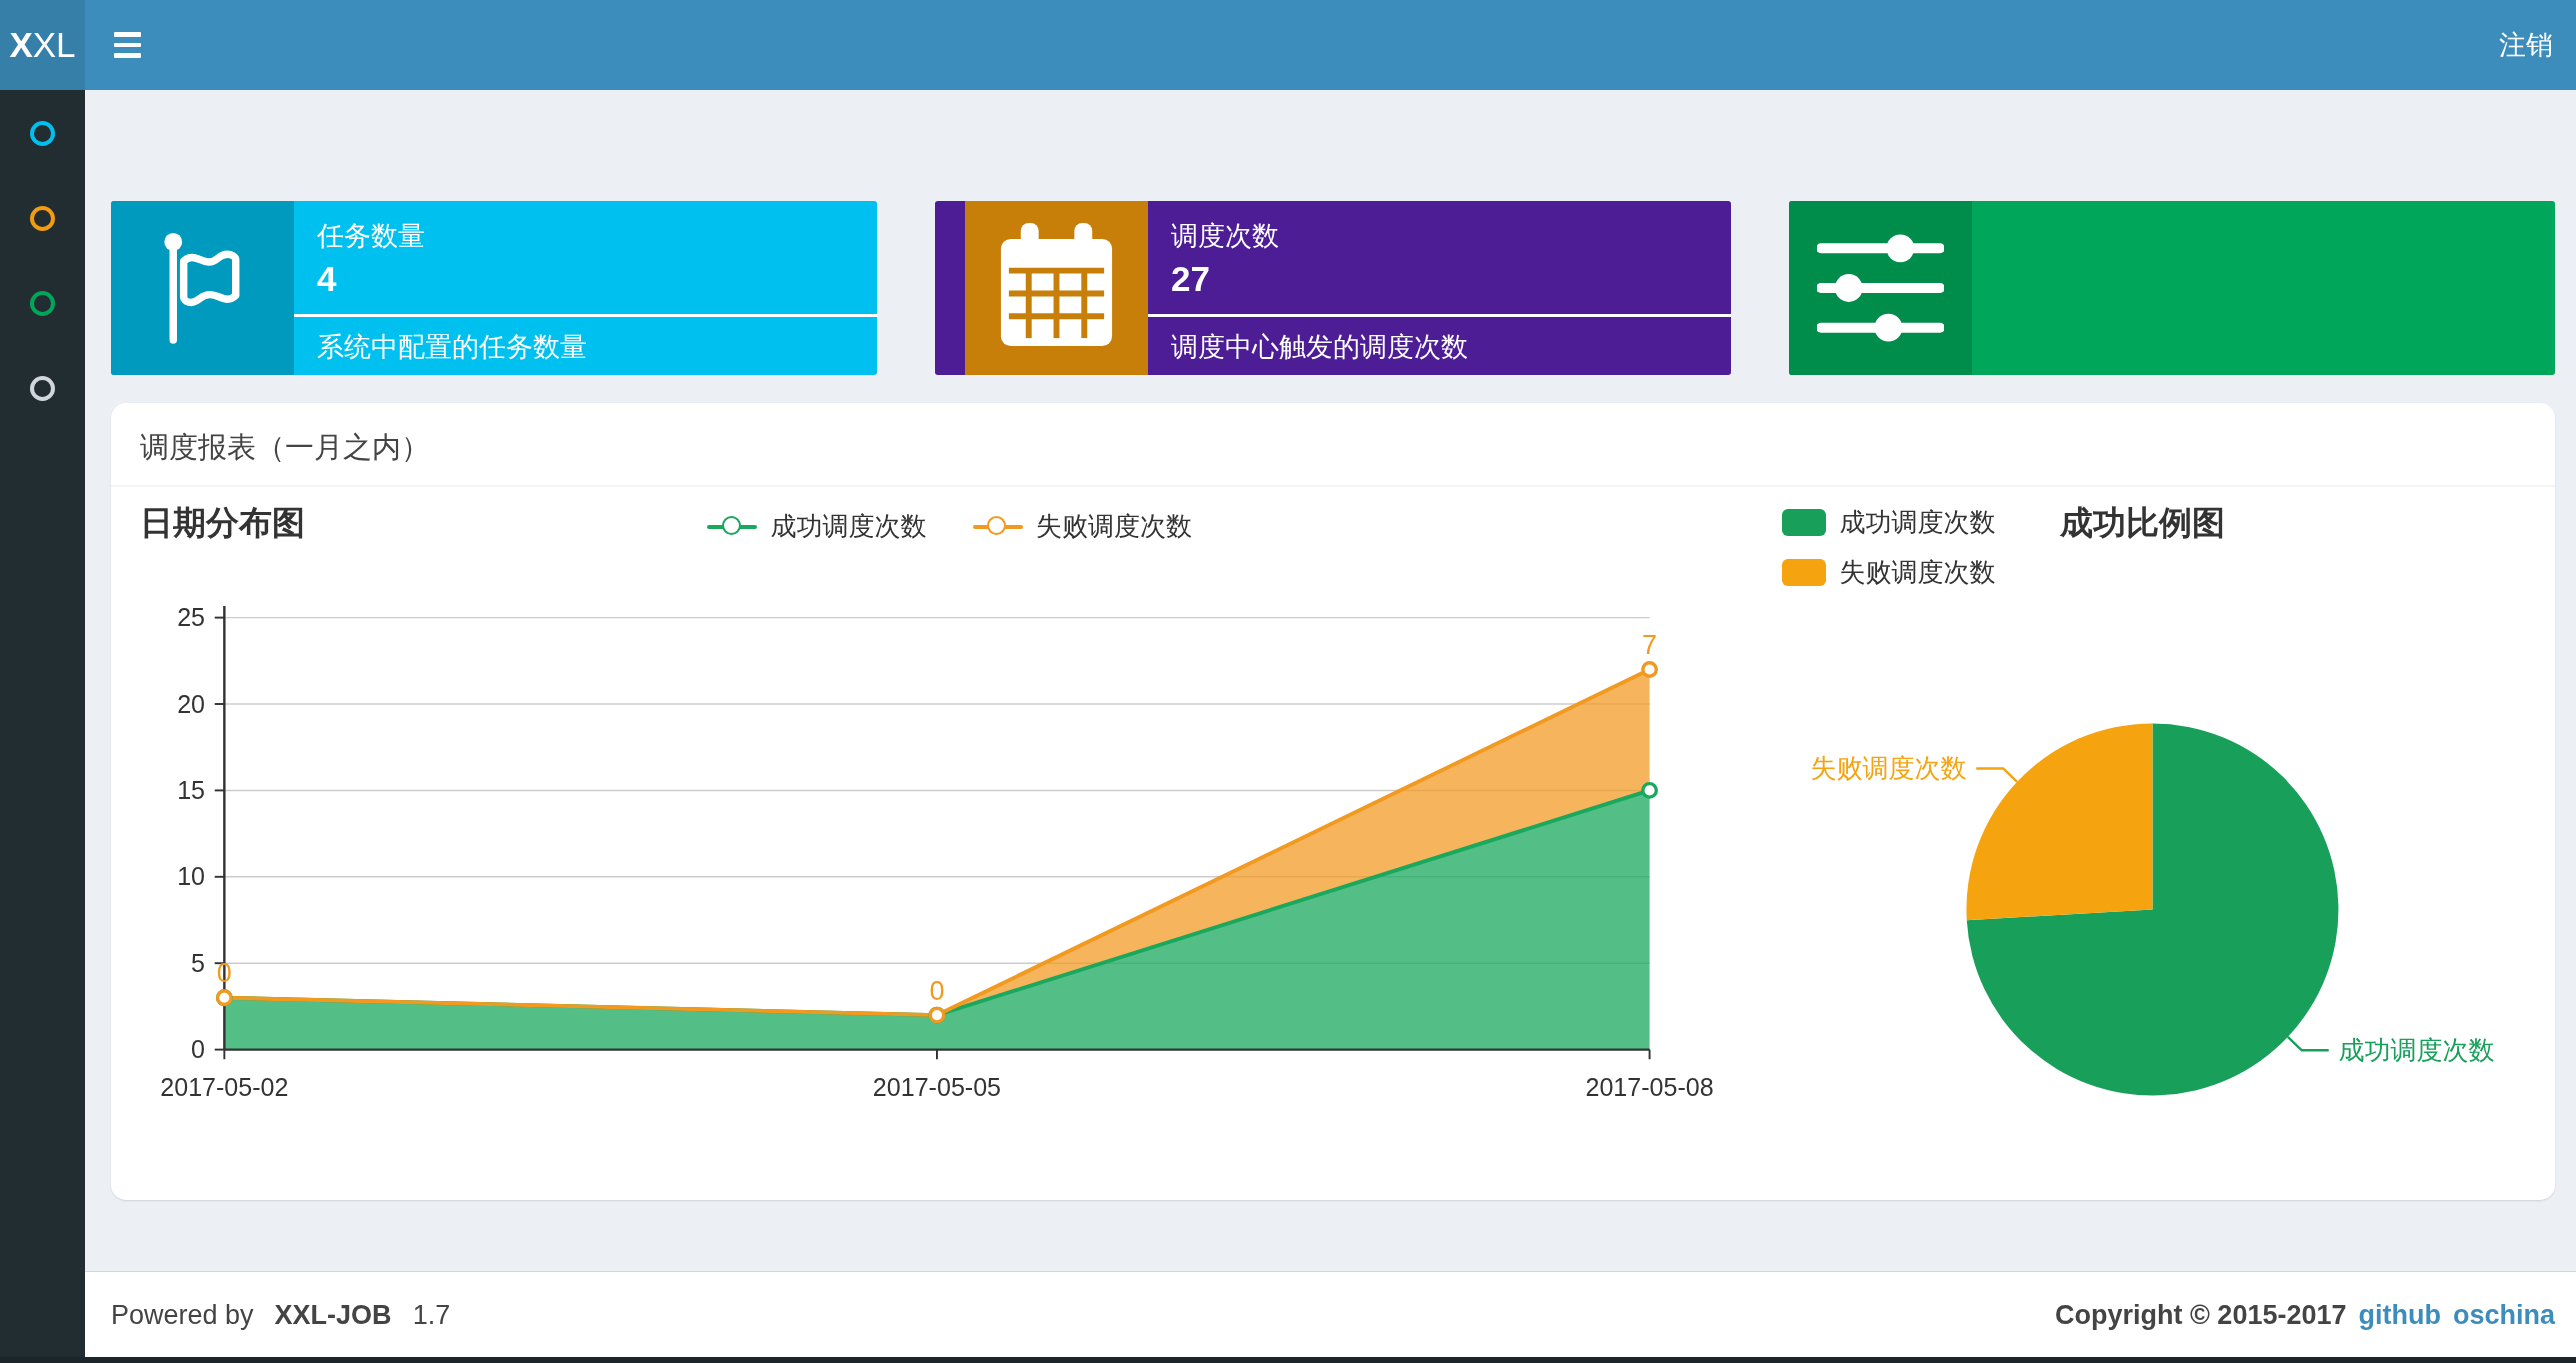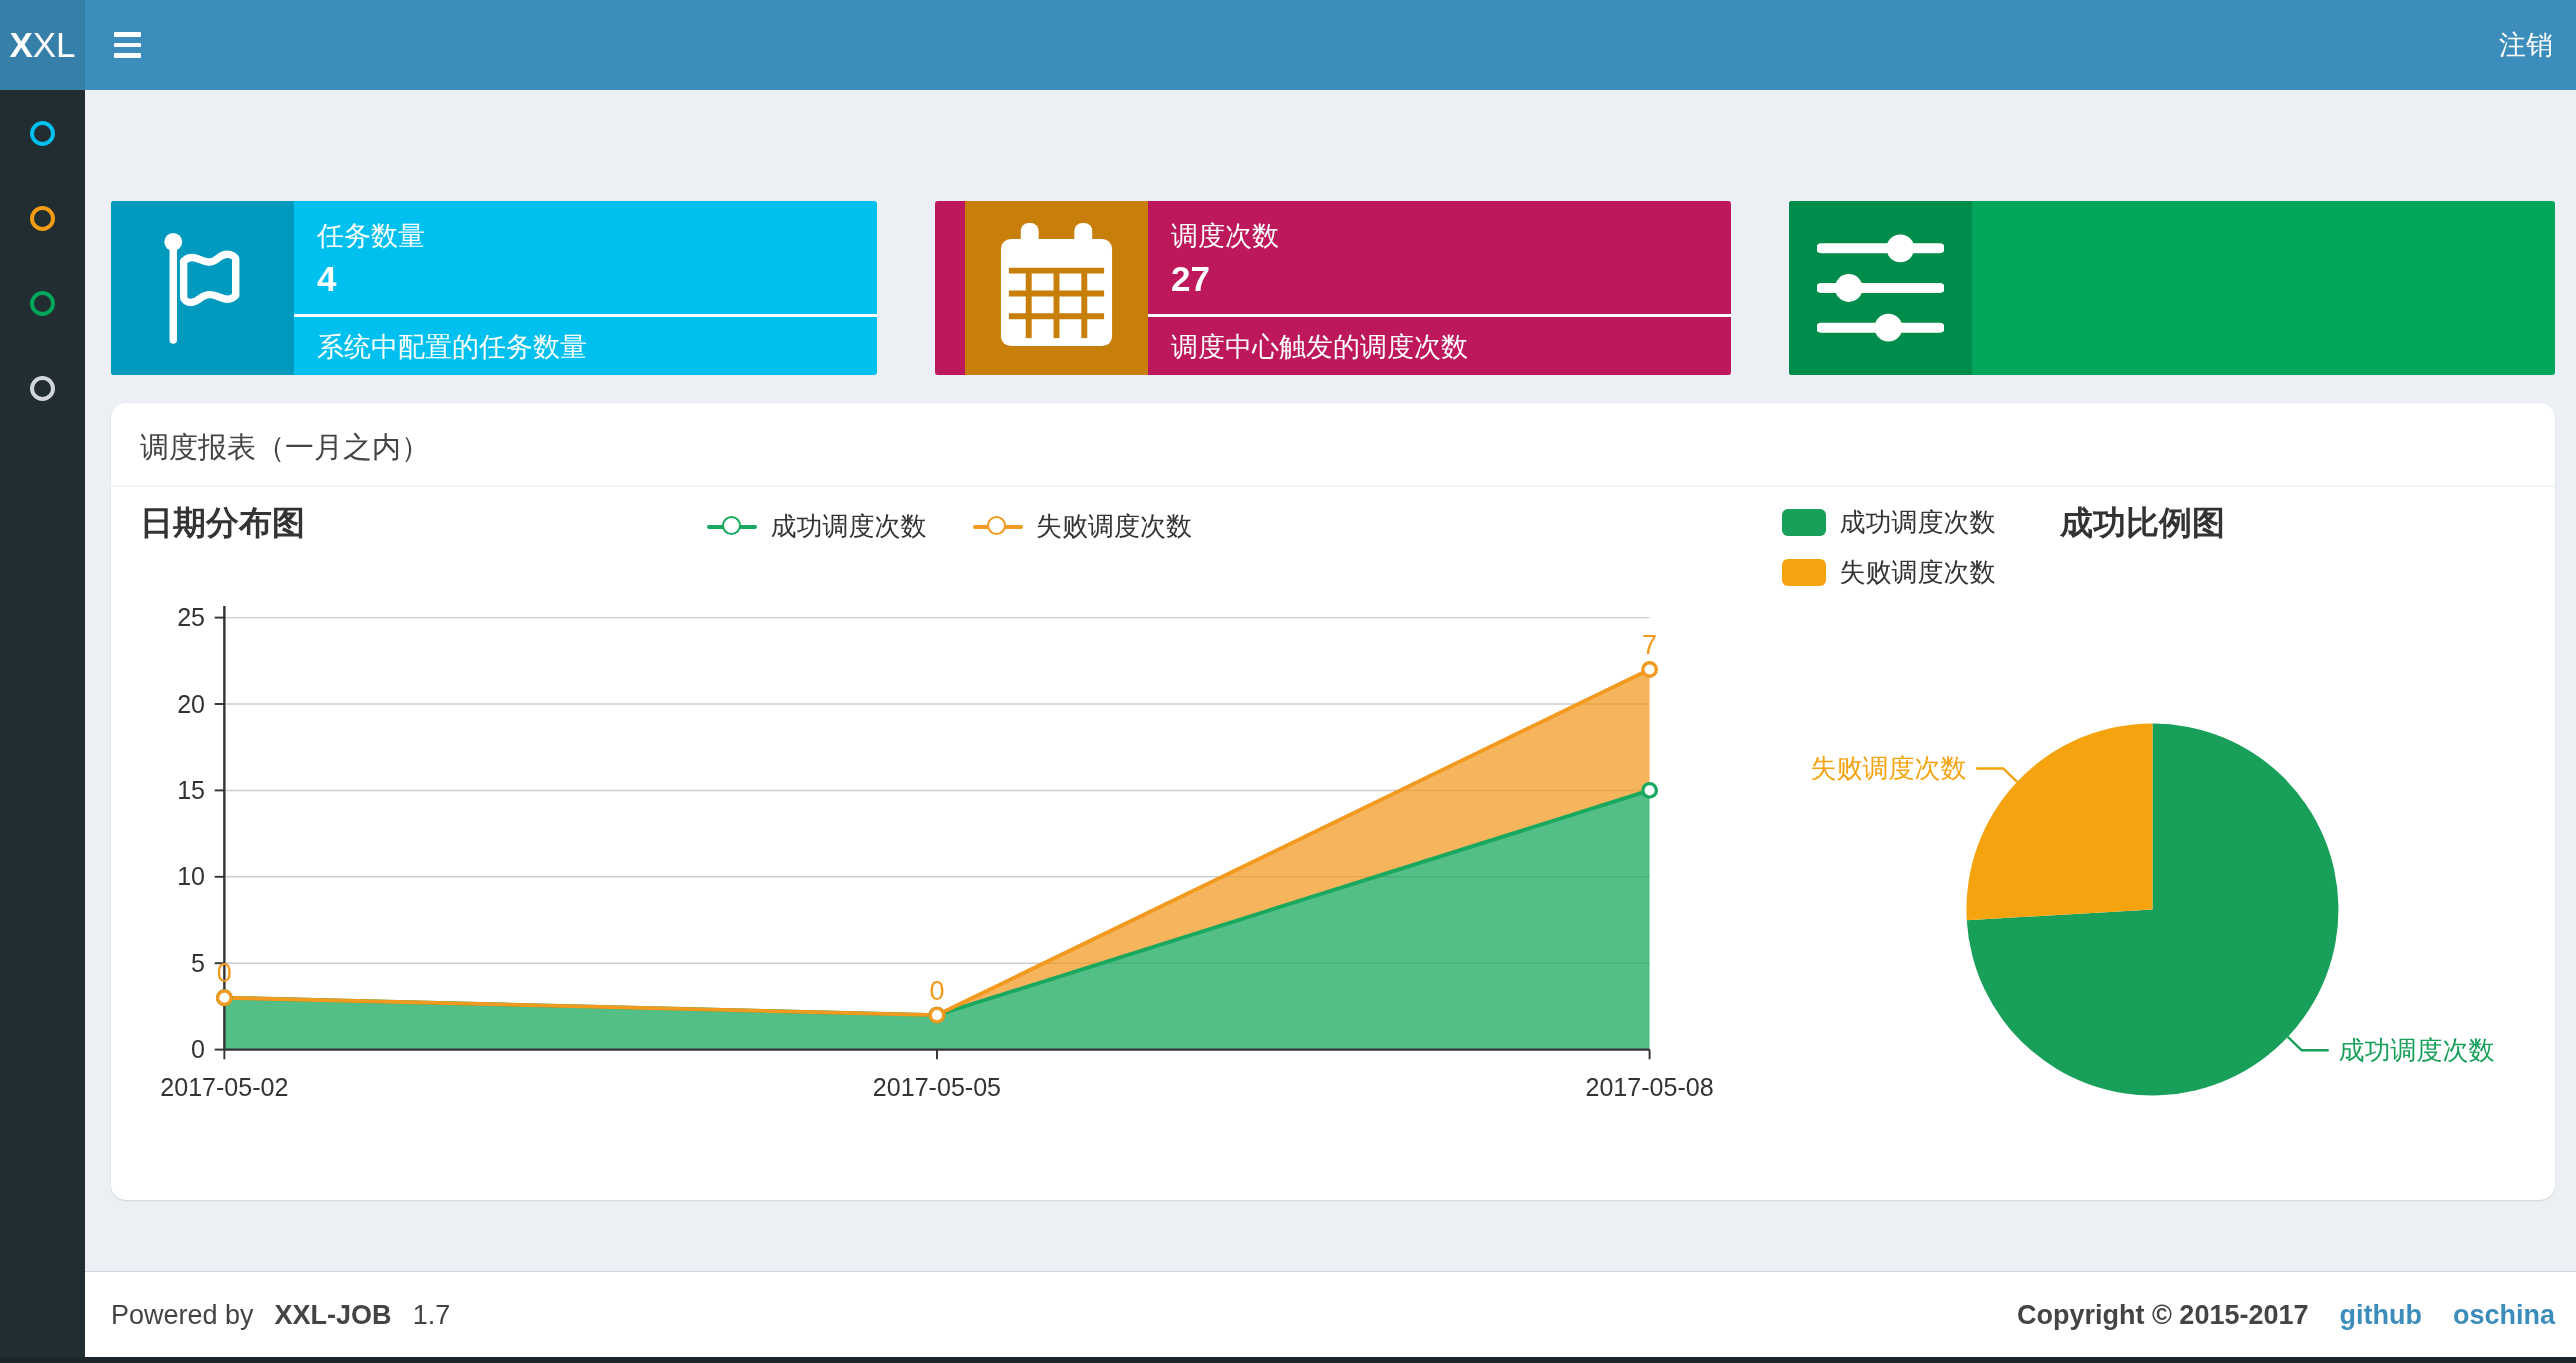--- a/index.html
+++ b/index.html
@@ -61,21 +61,21 @@
   #pie-chart{position:absolute;left:1682px;top:272px;width:771px;height:463px;}
   svg text{font-family:"Liberation Sans",sans-serif;}
   svg text.tick{font-size:26px;fill:#333;}
   svg text.dlabel{font-size:28px;}
   svg text.plabel{font-size:27px;}
 
   
   .footer{position:absolute;left:85px;top:1271px;right:0;height:87px;background:#fff;
           border-top:1px solid #d2d6de;font-size:27px;color:#444;box-sizing:border-box;}
   .footer-left{position:absolute;left:26px;top:0;height:100%;display:flex;align-items:center;gap:21px;white-space:nowrap;}
-  .footer-right{position:absolute;right:21px;top:0;height:100%;display:flex;align-items:center;gap:31px;
+  .footer-right{position:absolute;right:21px;top:0;height:100%;display:flex;align-items:center;gap:12px;
                 font-weight:bold;white-space:nowrap;}
   .footer-link{color:#3c8dbc;cursor:pointer;}
   .bottom-strip{position:absolute;left:0;right:0;bottom:0;height:5.8px;background:#1c2529;}
 </style>
 </head>
 <body>
 
 <div id="app">
 
   <header class="navbar" style="background: rgb(60, 141, 188);">
@@ -118,21 +118,21 @@
         </svg>
       </div>
       <div class="ib-content">
         <div class="ib-label">任务数量</div>
         <div class="ib-value">4</div>
         <div class="ib-divider"></div>
         <div class="ib-desc">系统中配置的任务数量</div>
       </div>
     </div>
 
-    <div class="info-box" style="background: #be185d; padding-left: 30px;">
+    <div class="info-box" style="background: #4c1d95; padding-left: 30px;">
       <div class="ib-icon" style="background: rgb(200, 127, 10);">
         <svg width="127" height="131" viewBox="0 0 64 66">
           <rect x="4" y="8" width="56" height="54" rx="5" fill="#fff"></rect>
           <rect x="14" y="0" width="9" height="16" rx="4" fill="#fff"></rect>
           <rect x="41" y="0" width="9" height="16" rx="4" fill="#fff"></rect>
           <g stroke="#c87f0a" stroke-width="3">
             <line class="cal-line" x1="18" y1="24" x2="18" y2="58" stroke="#c87f0a"></line>
             <line class="cal-line" x1="32" y1="24" x2="32" y2="58" stroke="#c87f0a"></line>
             <line class="cal-line" x1="46" y1="24" x2="46" y2="58" stroke="#c87f0a"></line>
             <line class="cal-line" x1="8" y1="24" x2="56" y2="24" stroke="#c87f0a"></line>

